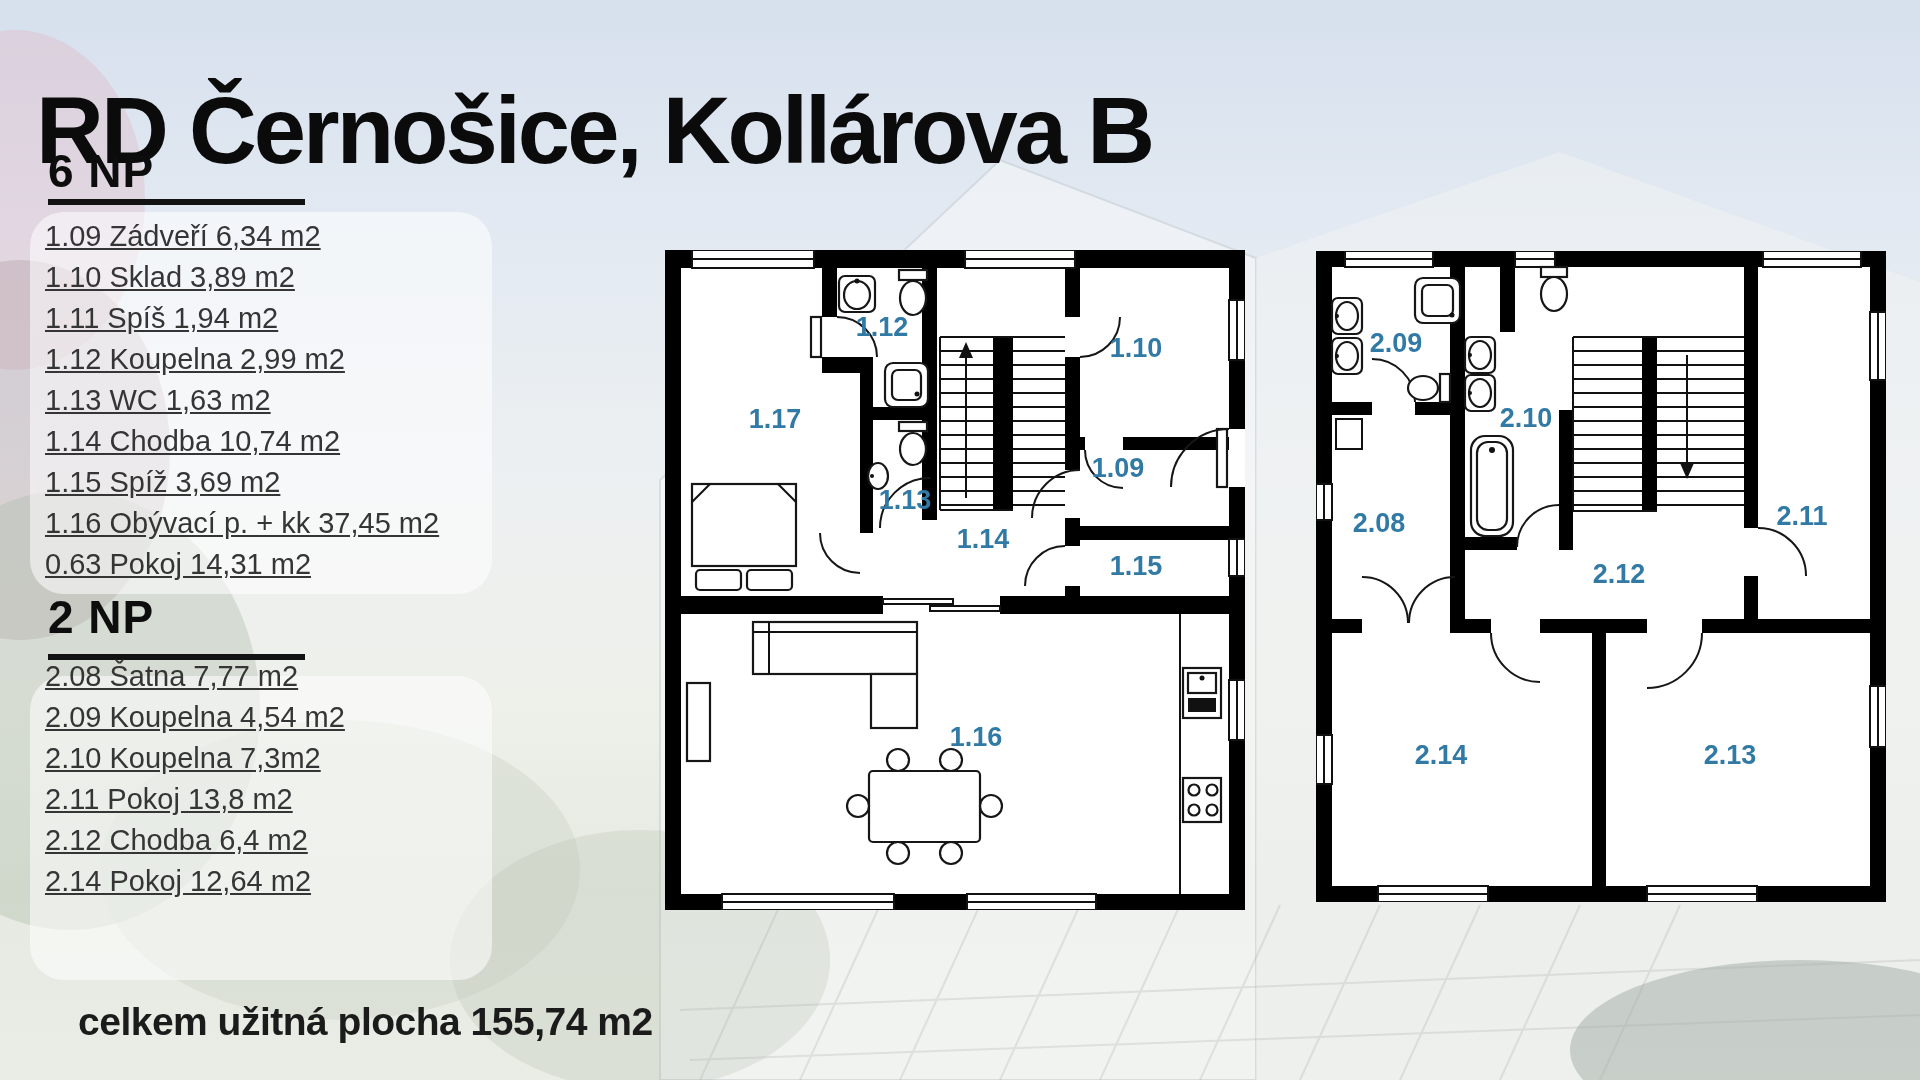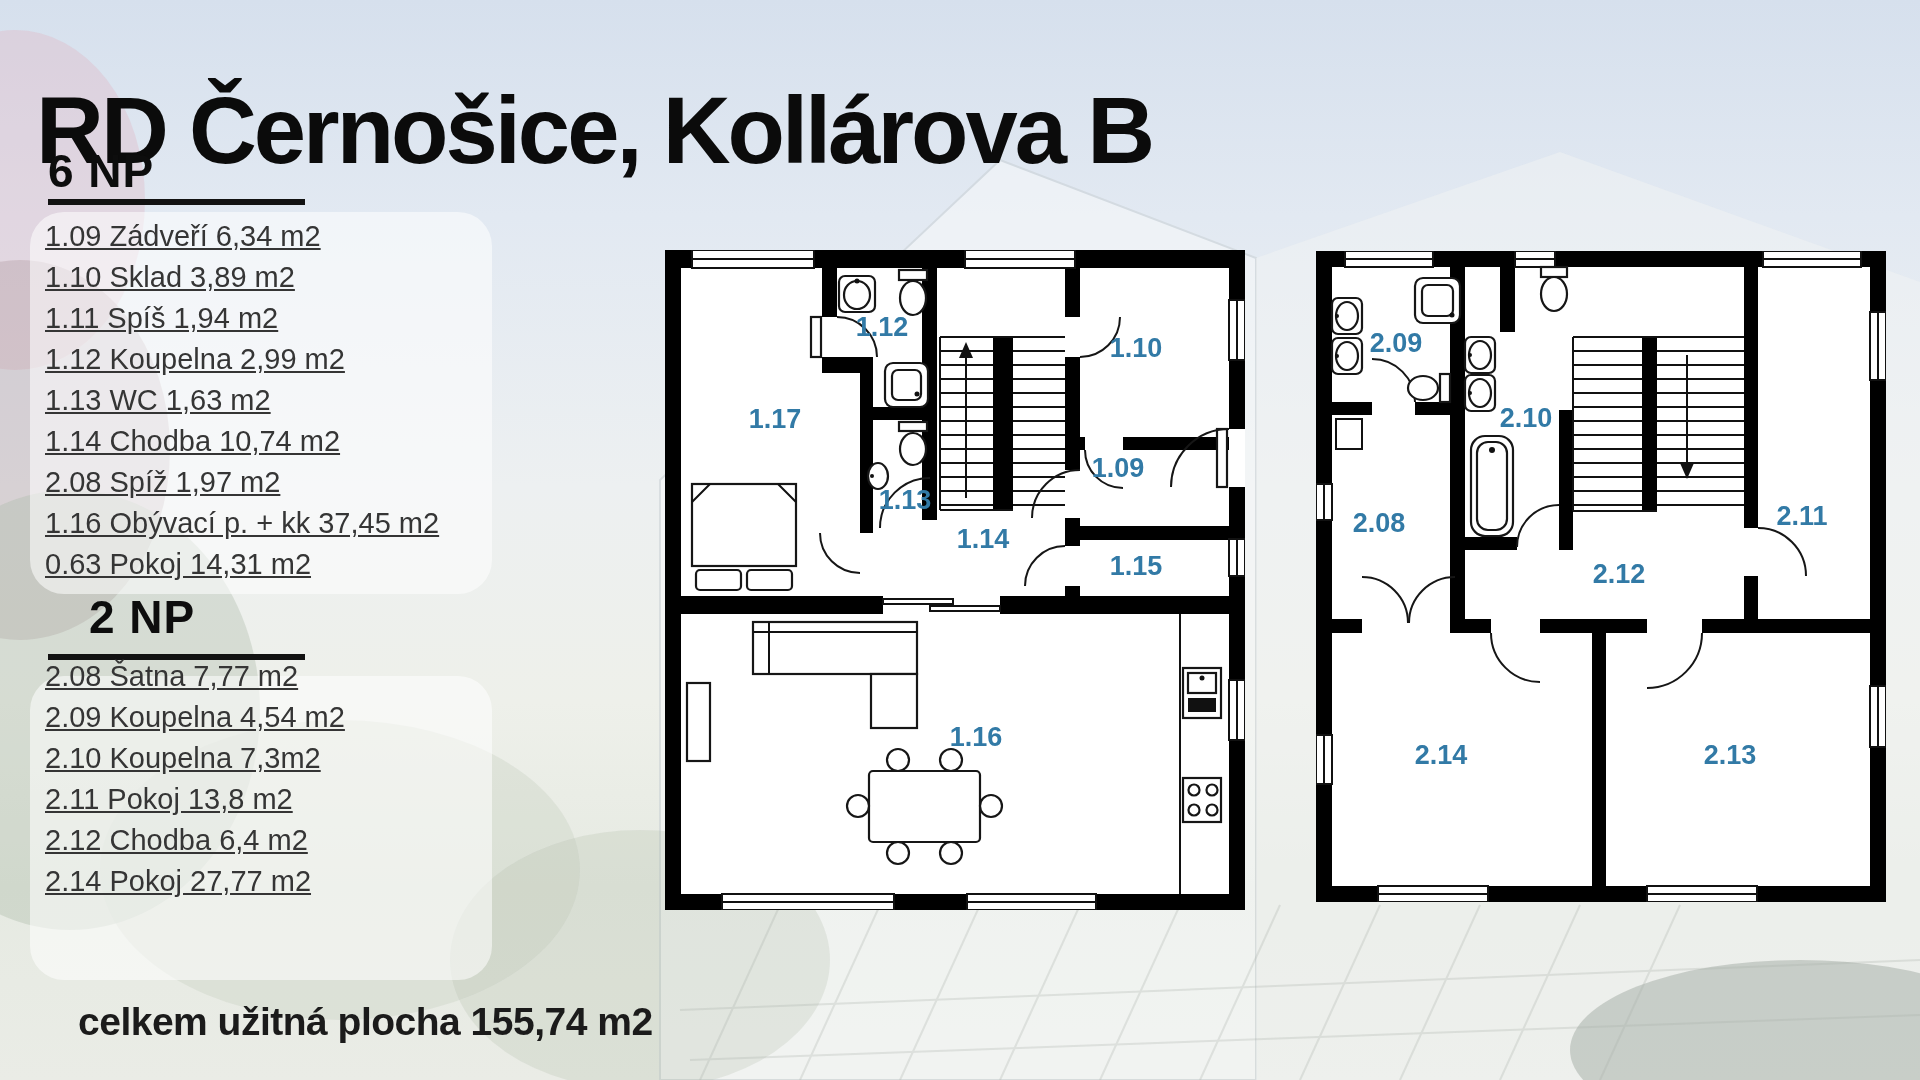--- a/index.html
+++ b/index.html
@@ -10,21 +10,21 @@
   .bg{position:absolute;inset:0;z-index:0;}
   .title{position:absolute;left:36px;top:14px;z-index:3;
          font-size:94px;font-weight:700;letter-spacing:-3px;color:#0b0b0b;}
   .panel{position:absolute;left:30px;width:462px;background:rgba(255,255,255,0.55);
          border-radius:34px;z-index:1;}
   .panel.p1{top:212px;height:382px;}
   .panel.p2{top:676px;height:304px;}
   .floor-head{position:absolute;left:48px;z-index:3;font-size:46px;font-weight:700;
               letter-spacing:1px;color:#0d0d0d;}
   .floor-head.f1{top:144px;}
-  .floor-head.f2{top:590px;margin-left:41px;}
+  .floor-head.f2{top:590px;}
   .rule{position:absolute;left:48px;width:257px;height:6px;background:#121212;z-index:3;}
   .rule.r1{top:199px;}
   .rule.r2{top:654px;}
   ul.roomlist{position:absolute;left:45px;margin:0;padding:0;list-style:none;z-index:3;
               font-size:29px;color:#353535;}
   ul.roomlist li{line-height:41px;white-space:nowrap;text-decoration:underline;}
   ul.roomlist.l1{top:216px;}
   ul.roomlist.l2{top:656px;}
   .total{position:absolute;left:78px;top:1000px;z-index:3;
          font-size:39px;font-weight:700;color:#1b1b1b;letter-spacing:-0.5px;}
@@ -75,34 +75,34 @@
 
   <div class="floor-head f1">6 NP</div>
   <div class="rule r1"></div>
   <ul class="roomlist l1">
     <li>1.09 Zádveří 6,34 m2</li>
     <li>1.10 Sklad 3,89 m2</li>
     <li>1.11 Spíš 1,94 m2</li>
     <li>1.12 Koupelna 2,99 m2</li>
     <li>1.13 WC 1,63 m2</li>
     <li>1.14 Chodba 10,74 m2</li>
-    <li>2.08 Spíž 1,97 m2</li>
+    <li>1.15 Spíž 3,69 m2</li>
     <li>1.16 Obývací p. + kk 37,45 m2</li>
     <li>0.63 Pokoj 14,31 m2</li>
   </ul>
 
   <div class="floor-head f2">2 NP</div>
   <div class="rule r2"></div>
   <ul class="roomlist l2">
     <li>2.08 Šatna 7,77 m2</li>
     <li>2.09 Koupelna 4,54 m2</li>
     <li>2.10 Koupelna 7,3m2</li>
     <li>2.11 Pokoj 13,8 m2</li>
     <li>2.12 Chodba 6,4 m2</li>
-    <li>2.14 Pokoj 27,77 m2</li>
+    <li>2.14 Pokoj 12,64 m2</li>
   </ul>
 
   <div class="total">celkem užitná plocha 155,74 m2</div>
 
   <svg class="plan" style="left:665px;top:250px;" width="580" height="660" viewBox="0 0 580 660">
     <rect x="0" y="0" width="580" height="660" fill="#ffffff"></rect>
     <g class="wall">
       <rect x="0" y="0" width="27" height="18"></rect>
         <rect x="149" y="0" width="151" height="18"></rect>
         <rect x="410" y="0" width="170" height="18"></rect>

